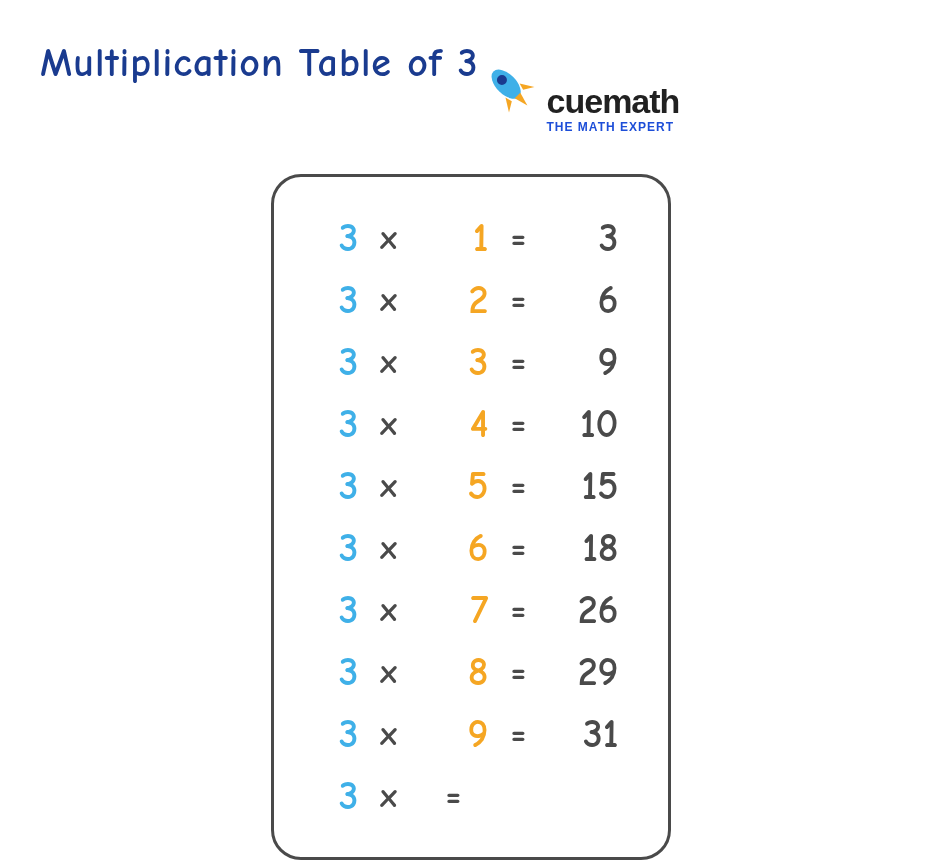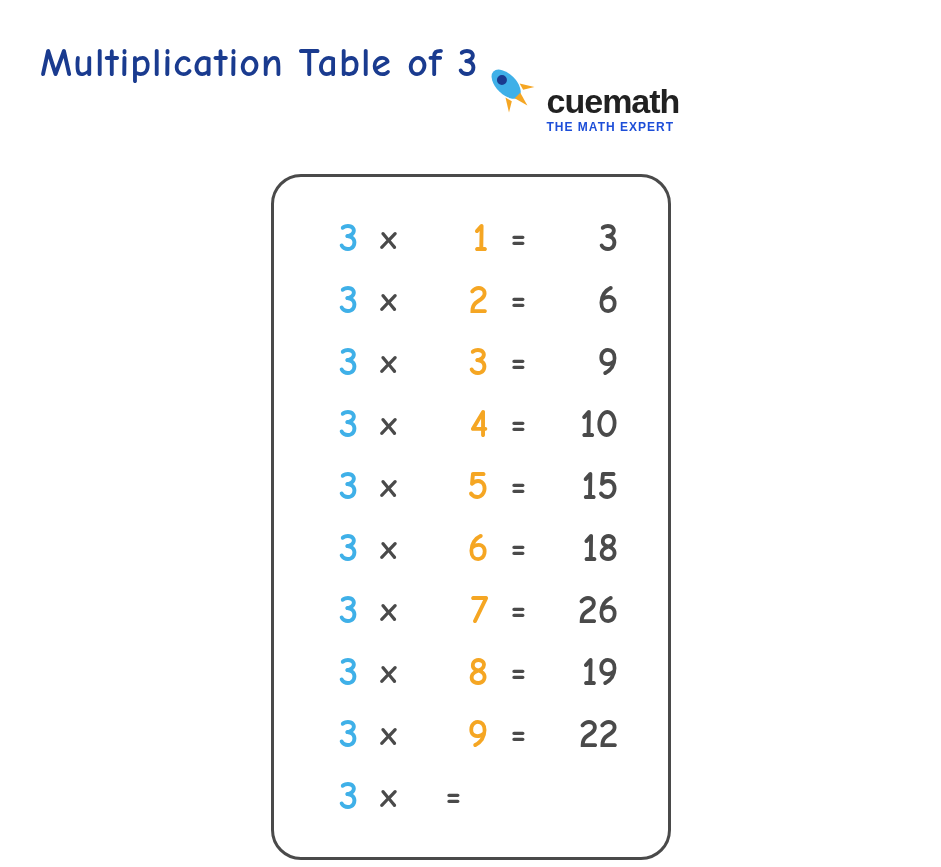--- a/index.html
+++ b/index.html
@@ -148,27 +148,27 @@
     <span class="col-op">x</span>
     <span class="col-mult">7</span>
     <span class="col-eq">=</span>
     <span class="col-res">26</span>
   </div>
   <div class="table-row">
     <span class="col-base">3</span>
     <span class="col-op">x</span>
     <span class="col-mult">8</span>
     <span class="col-eq">=</span>
-    <span class="col-res">19</span>
+    <span class="col-res">29</span>
   </div>
   <div class="table-row">
     <span class="col-base">3</span>
     <span class="col-op">x</span>
     <span class="col-mult">9</span>
     <span class="col-eq">=</span>
-    <span class="col-res">22</span>
+    <span class="col-res">31</span>
   </div>
   <div class="table-row">
     <span class="col-base">3</span>
     <span class="col-op">x</span>
     <span class="col-eq">=</span>
   </div>
 </div>
 
 </body></html>

